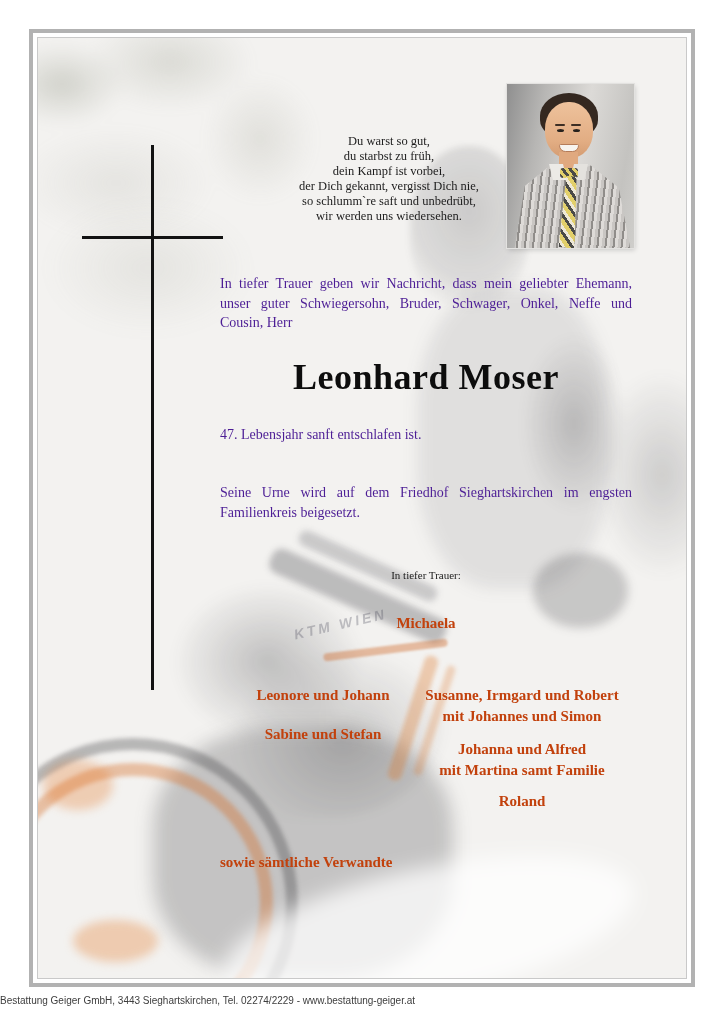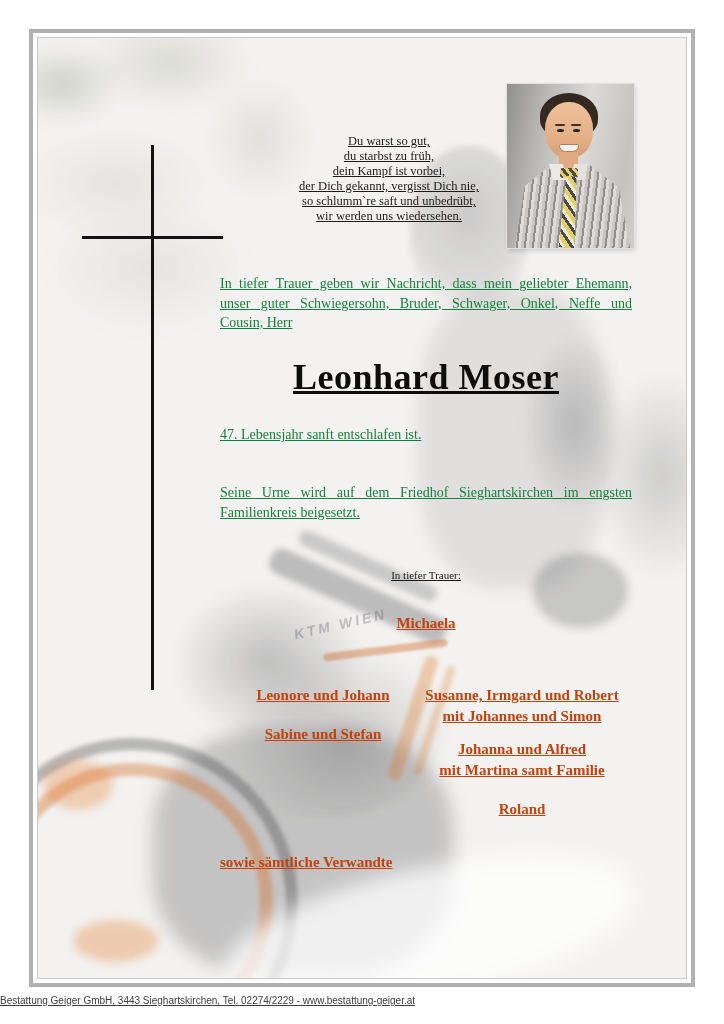--- a/index.html
+++ b/index.html
@@ -58,21 +58,21 @@
     background:rgba(228,120,40,.30);filter:blur(5px);}
   .orangeblob2{left:35px;top:882px;width:85px;height:42px;border-radius:50%;
     background:rgba(228,120,40,.32);filter:blur(5px);}
   .whiteswoosh{left:180px;top:830px;width:420px;height:130px;border-radius:50%;
     background:rgba(255,255,255,.75);transform:rotate(-12deg);filter:blur(10px);}
   .watermark{left:255px;top:578px;font-family:"Liberation Sans",sans-serif;
     font-style:italic;font-weight:bold;font-size:14px;letter-spacing:3px;
     color:rgba(70,70,85,.30);transform:rotate(-13deg);}
   
   .content{position:absolute;inset:0;}
-  .abs{position:absolute;text-decoration:underline;}
+  .abs{position:absolute;}
   
   .cross-v{position:absolute;left:151px;top:145px;width:3px;height:545px;background:#121212;}
   .cross-h{position:absolute;left:82px;top:236px;width:141px;height:3px;background:#121212;}
   
   .poem{left:239px;top:134px;width:300px;text-align:center;font-size:12.5px;line-height:15px;color:#1c1c1c;}
   
   .portrait{left:507px;top:84px;width:127px;height:164px;overflow:hidden;
     background:linear-gradient(100deg,#8f8f8f 0%,#b7b6b4 25%,#dcdad7 55%,#c4c3c0 85%,#cfcecb 100%);
     box-shadow:0 0 0 1px #e3e2e0, 1px 2px 5px rgba(0,0,0,.18);}
   .portrait *{position:absolute;}
@@ -90,33 +90,33 @@
     background:repeating-linear-gradient(97deg,#c9c6c3 0 3px,#908d8a 3px 5px,#dedbd8 5px 8px);
     clip-path:polygon(6% 100%,14% 28%,34% 4%,50% 12%,66% 4%,88% 30%,97% 100%);}
   .p-collar1{left:44px;top:80px;width:14px;height:16px;background:#eceae6;transform:skewX(14deg);}
   .p-collar2{left:65px;top:80px;width:14px;height:16px;background:#e4e2de;transform:skewX(-14deg);}
   .p-tie{left:54px;top:92px;width:16px;height:72px;transform:rotate(4deg);
     background:repeating-linear-gradient(52deg,#4a4a48 0 3px,#eee8d6 3px 6px,#e2cf6a 6px 10px);
     clip-path:polygon(18% 0,82% 0,100% 100%,0 100%);}
   .p-knot{left:53px;top:84px;width:18px;height:10px;border-radius:3px;
     background:repeating-linear-gradient(52deg,#4a4a48 0 3px,#e2cf6a 3px 6px);}
   
-  .jblock{left:220px;width:412px;font-size:14px;line-height:19.5px;color:#15803d;}
+  .jblock{left:220px;width:412px;font-size:14px;line-height:19.5px;color:#4c1d95;}
   .jline{text-align:justify;text-align-last:justify;}
   .jlast{text-align:left;}
   .name{left:220px;top:356px;width:412px;text-align:center;font-size:36px;font-weight:bold;
         letter-spacing:.5px;color:#0d0d0d;}
   .trauer{left:220px;top:569px;width:412px;text-align:center;font-size:11px;}
   .bold-name{font-weight:bold;font-size:15px;color:#c2410c;}
   .michaela{left:220px;top:615px;width:412px;text-align:center;}
   .col-left{left:223px;top:685px;width:200px;text-align:center;line-height:21px;}
   .col-left .gap{margin-top:18px;}
   .col-right{left:409px;top:685px;width:226px;text-align:center;line-height:21px;}
   .col-right .grp2{margin-top:12px;}
-  .col-right .grp3{margin-top:18px;}
+  .col-right .grp3{margin-top:10px;}
   .closing{left:220px;top:854px;width:412px;text-align:left;}
   
   .footer{left:0;top:995px;width:668px;
     font-family:"Liberation Sans",sans-serif;font-size:10px;color:#3d3d3d;}
 </style>
 </head>
 <body>
 
 <div class="page">
 

